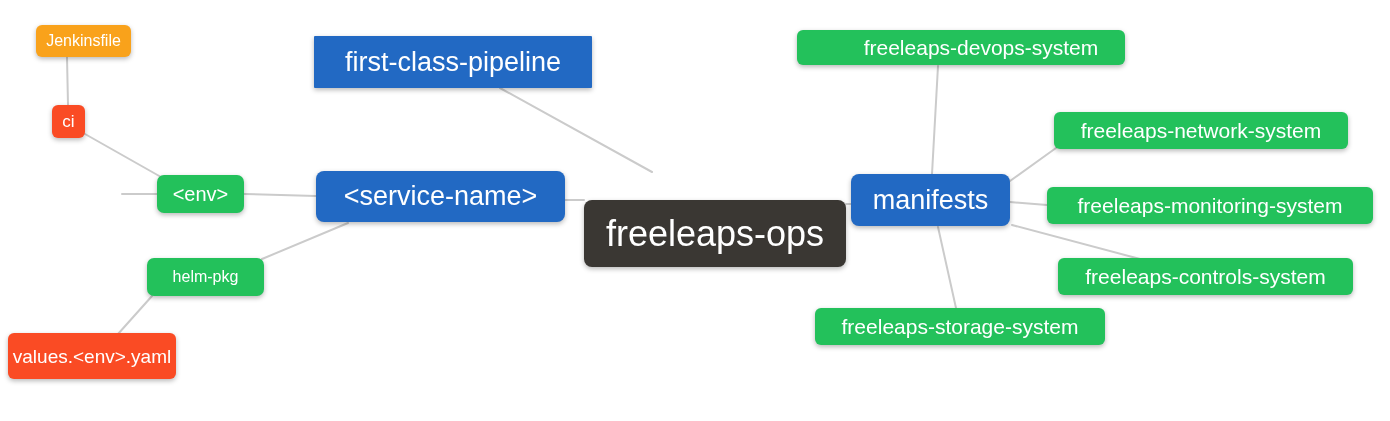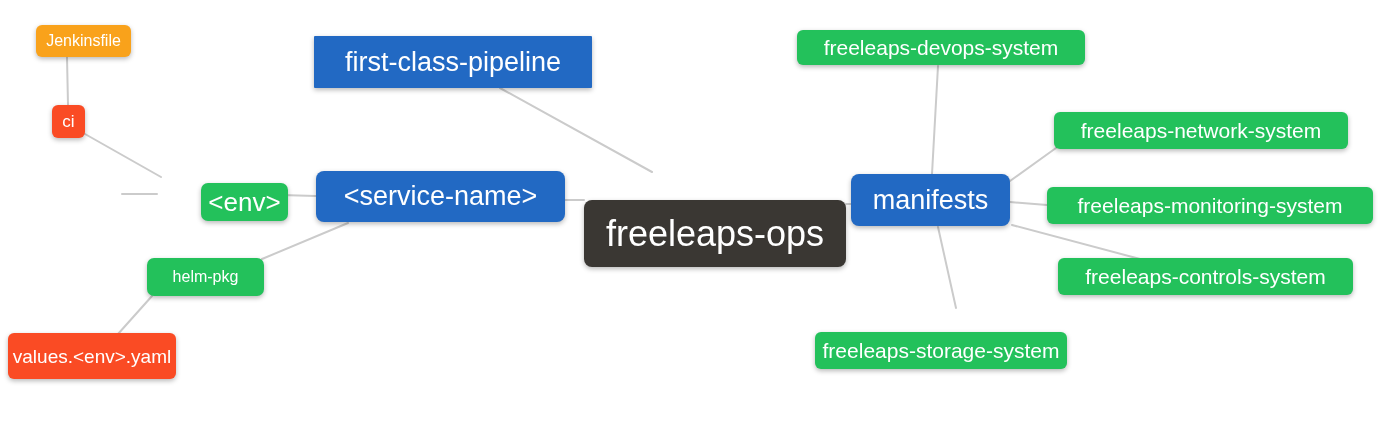--- a/index.html
+++ b/index.html
@@ -23,32 +23,32 @@
   }
   .blue{background:#2269C3;}
   .green{background:#23C15B;}
   .red{background:#FA4B24;text-align:center;}
   .orange{background:#F9A21B;}
   .dark{background:#3A3733;}
 
   #n-jenkinsfile{left:20px;top:25px;width:95px;height:32px;font-size:16px;border-radius:6px;margin-left:16px;}
   #n-ci{left:52px;top:105px;width:33px;height:33px;font-size:17px;border-radius:6px;}
   #n-argo-app{left:32px;top:176px;width:90px;height:36px;font-size:19px;border-radius:6px;}
-  #n-env{left:157px;top:183px;width:87px;height:38px;font-size:26px;margin-left:44px;}
+  #n-env{left:157px;top:175px;width:87px;height:38px;font-size:20px;}
   #n-helm-pkg{left:147px;top:258px;width:117px;height:38px;font-size:16px;}
   #n-values{left:8px;top:333px;width:168px;height:46px;font-size:19px;border-radius:6px;}
   #n-fcp{left:314px;top:36px;width:278px;height:52px;font-size:27px;border-radius:1px;}
   #n-service{left:316px;top:171px;width:249px;height:51px;font-size:27px;border-radius:8px;}
   #n-ops{left:584px;top:172px;width:262px;height:67px;font-size:36px;border-radius:8px;margin-top:28px;}
   #n-manifests{left:851px;top:174px;width:159px;height:52px;font-size:27px;border-radius:8px;}
-  #n-devops{left:797px;top:30px;width:288px;height:35px;font-size:21px;border-radius:6px;}
+  #n-devops{left:797px;top:30px;width:288px;height:35px;font-size:21px;border-radius:6px;padding-left:40px;}
   #n-network{left:1054px;top:112px;width:294px;height:37px;font-size:21px;border-radius:6px;}
   #n-monitoring{left:1047px;top:187px;width:326px;height:37px;font-size:21px;border-radius:6px;}
   #n-controls{left:1058px;top:258px;width:295px;height:37px;font-size:21px;border-radius:6px;}
-  #n-storage{left:815px;top:308px;width:252px;height:37px;font-size:21px;border-radius:6px;margin-top:24px;}
+  #n-storage{left:815px;top:308px;width:290px;height:37px;font-size:21px;border-radius:6px;}
 </style>
 </head>
 <body>
 
 <div id="canvas">
 
   <svg id="edges" viewBox="0 0 1390 421">
     <line class="edge" x1="67" y1="57" x2="68" y2="105"></line>
     <line class="edge" x1="85" y1="134" x2="161" y2="177"></line>
     <line class="edge" x1="122" y1="194" x2="157" y2="194"></line>

